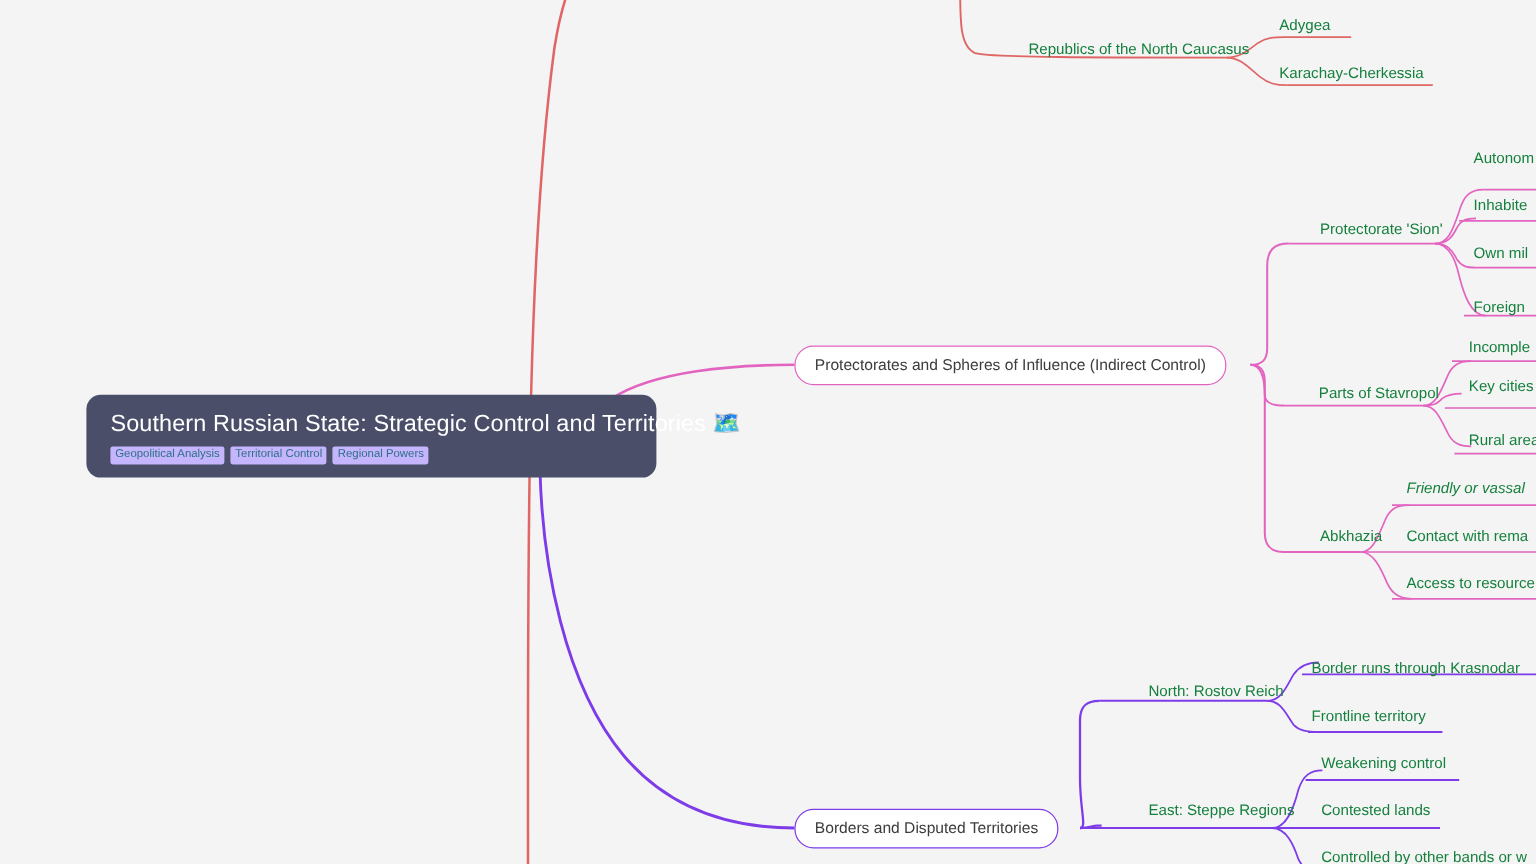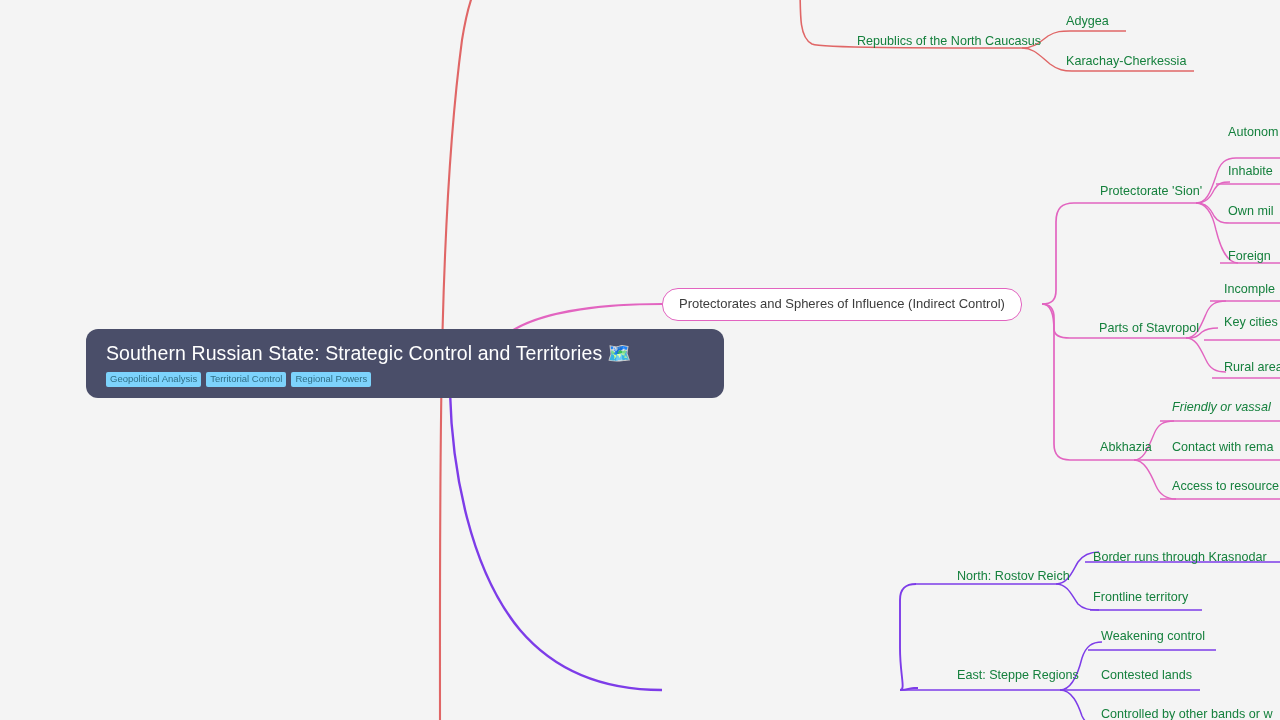--- a/index.html
+++ b/index.html
@@ -26,44 +26,44 @@
     position: absolute;
     left: 0; top: 0;
     width: 1280px;
     height: 720px;
     pointer-events: none;
   }
 
   
   .root-node {
     position: absolute;
-    left: 86px;
+    left: 72px;
     top: 329px;
-    width: 638px;
+    width: 475px;
     box-sizing: border-box;
     background: #4a4e69;
     border-radius: 12px;
     padding: 12px 20px 11px 20px;
     color: #ffffff;
   }
   .root-title {
     font-size: 19.5px;
     line-height: 25px;
     font-weight: 400;
     color: #ffffff;
     letter-spacing: 0.1px;
     white-space: nowrap;
   }
   .root-tags {
     margin-top: 6px;
     display: flex;
     gap: 5px;
   }
   .tag {
-    background: #7dd3fc;
+    background: #c4b5fd;
     color: #2f6f86;
     font-size: 9.5px;
     line-height: 12px;
     padding: 1px 4px 2px 4px;
     border-radius: 2px;
     white-space: nowrap;
     font-family: "Liberation Sans", sans-serif;
   }
 
   
@@ -188,20 +188,21 @@
   <div class="node-label l2" style="left:1071px; top:320px;">Parts of Stavropol</div>
   <div class="node-label l3" style="left:1224px; top:281px;">Incomple</div>
   <div class="node-label l3" style="left:1224px; top:314px;">Key cities</div>
   <div class="node-label l3" style="left:1224px; top:359px;">Rural area</div>
 
   <div class="node-label l2" style="left:1072px; top:439px;">Abkhazia</div>
   <div class="node-label l3" style="left:1172px; top:399px;font-style:italic;">Friendly or vassal</div>
   <div class="node-label l3" style="left:1172px; top:439px;">Contact with rema</div>
   <div class="node-label l3" style="left:1172px; top:478px;">Access to resource</div>
 
+  <div class="branch-node purple" style="left:662px; top:674px;">Borders and Disputed Territories</div>
 
   <div class="node-label l2" style="left:929px; top:568px;">North: Rostov Reich</div>
   <div class="node-label l3" style="left:1093px; top:549px;">Border runs through Krasnodar</div>
   <div class="node-label l3" style="left:1093px; top:589px;">Frontline territory</div>
 
   <div class="node-label l2" style="left:929px; top:667px;">East: Steppe Regions</div>
   <div class="node-label l3" style="left:1101px; top:628px;">Weakening control</div>
   <div class="node-label l3" style="left:1101px; top:667px;">Contested lands</div>
   <div class="node-label l3" style="left:1101px; top:706px;">Controlled by other bands or w</div>
 

